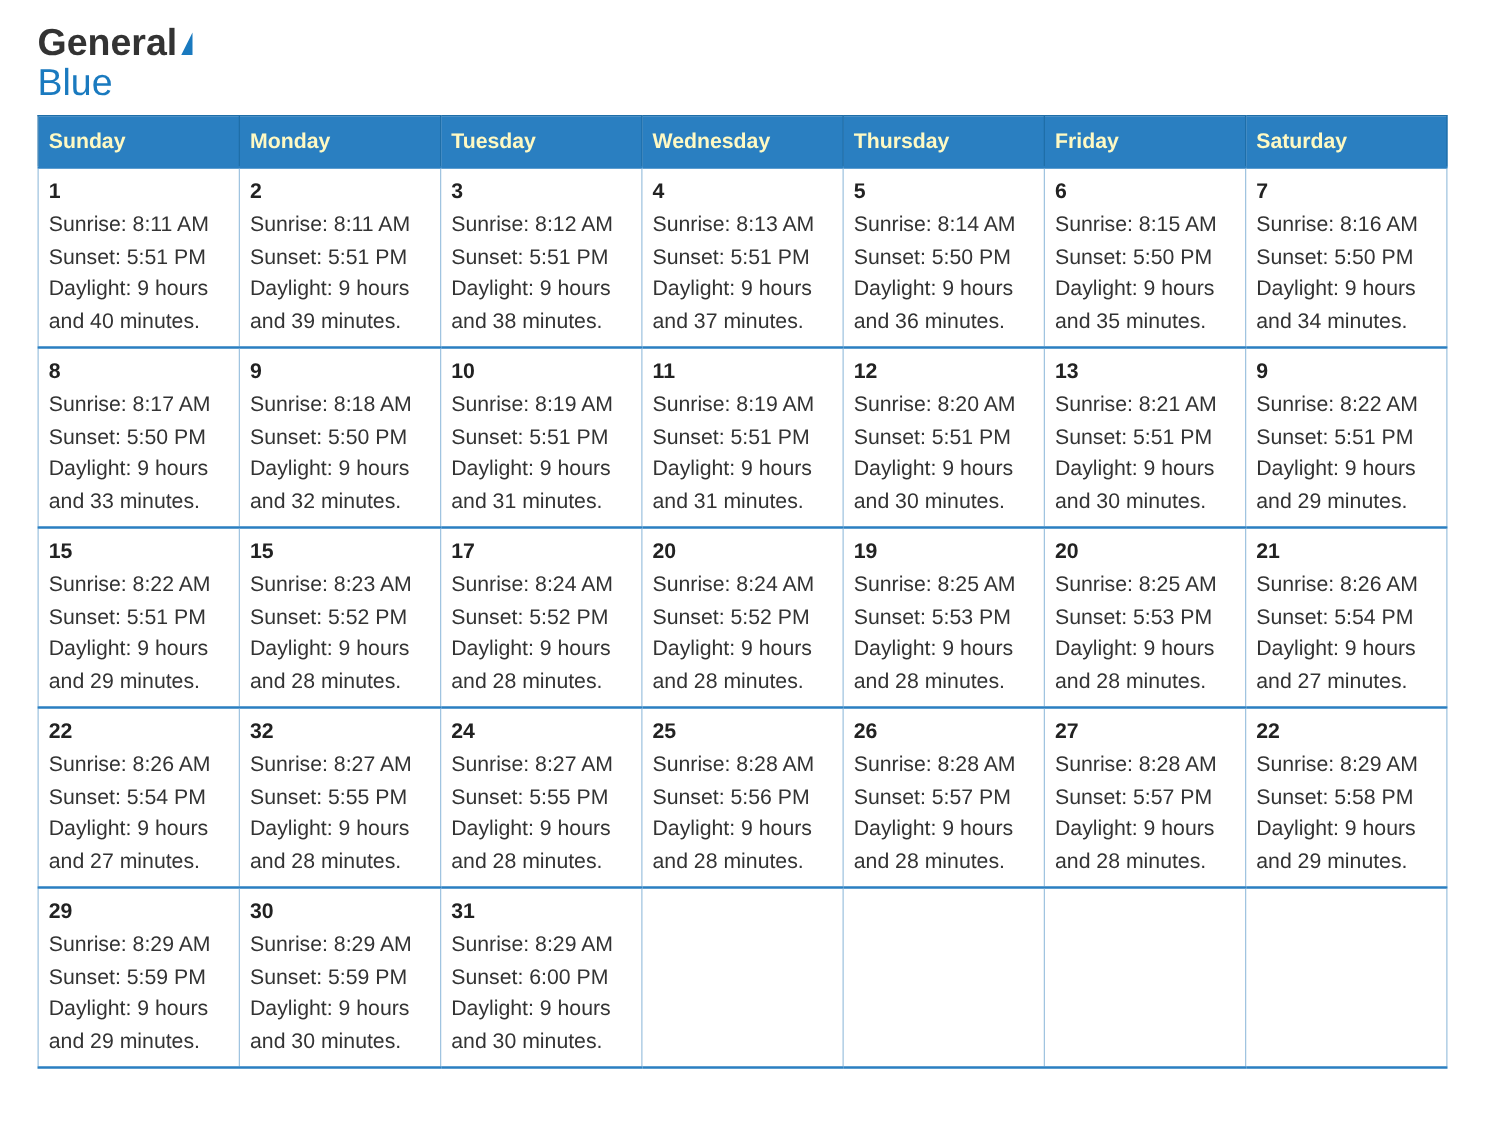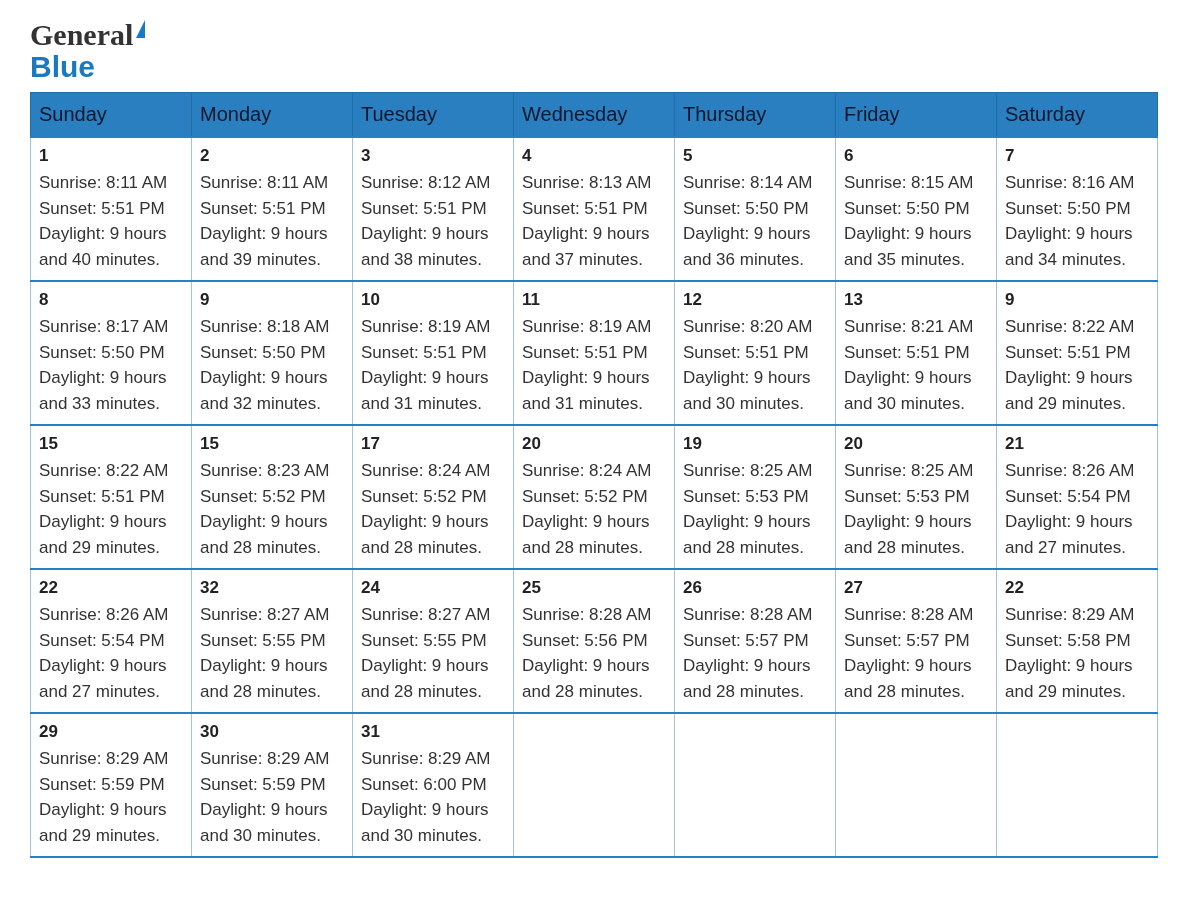--- a/index.html
+++ b/index.html
@@ -35,23 +35,23 @@
       color: #444;
       margin-top: 4px;
     }
     table {
       width: 100%;
       border-collapse: collapse;
       margin-top: 10px;
     }
     thead tr th {
       background-color: #2a7fc1;
-      color: #0f172a;
-      font-size: 20px;
-      font-weight: normal;
+      color: #fef9c3;
+      font-size: 17px;
+      font-weight: bold;
       padding: 10px 8px;
       text-align: left;
       border: 1px solid #1e6ea8;
     }
     tbody tr td {
       border: 1px solid #a0c4e0;
       vertical-align: top;
       padding: 8px 8px;
       width: 14.28%;
       min-height: 90px;
@@ -80,25 +80,25 @@
     
     tbody tr td {
       border-top: 2px solid #2a7fc1;
     }
   </style>
 </head>
 <body>
 
 <div class="header">
   <div class="logo">
-    <div style="display:flex; align-items:flex-start; line-height:1;font-family:Liberation Serif, serif;">
+    <div style="display:flex; align-items:center; line-height:1;">
       <span style="font-size:30px; font-weight:bold; color:#333;">General</span>
       <span style="display:inline-block; width:0; height:0; border-left:9px solid transparent; border-right:0px solid transparent; border-bottom:18px solid #1a7abf; margin-left:3px; margin-bottom:0px;"></span>
     </div>
-    <div style="font-size:30px; font-weight:bold; color:#1a7abf; line-height:1; margin-top:2px;">Blue</div>
+    <div style="font-size:30px; font-weight:normal; color:#1a7abf; line-height:1; margin-top:2px;">Blue</div>
   </div>
   <div class="title-section">
     <div class="month-title"></div>
     <div class="location-title"></div>
   </div>
 </div>
 
 <table>
   <thead>
     <tr>

